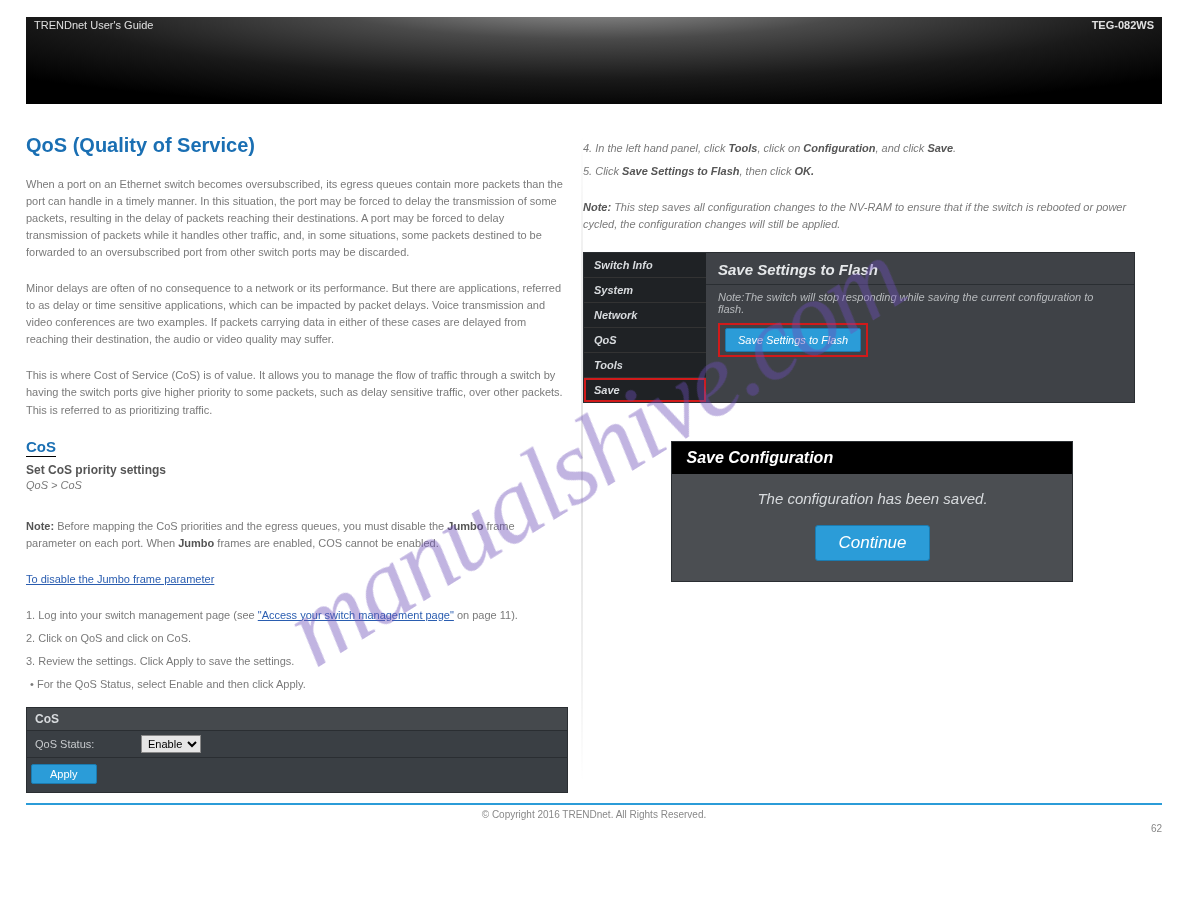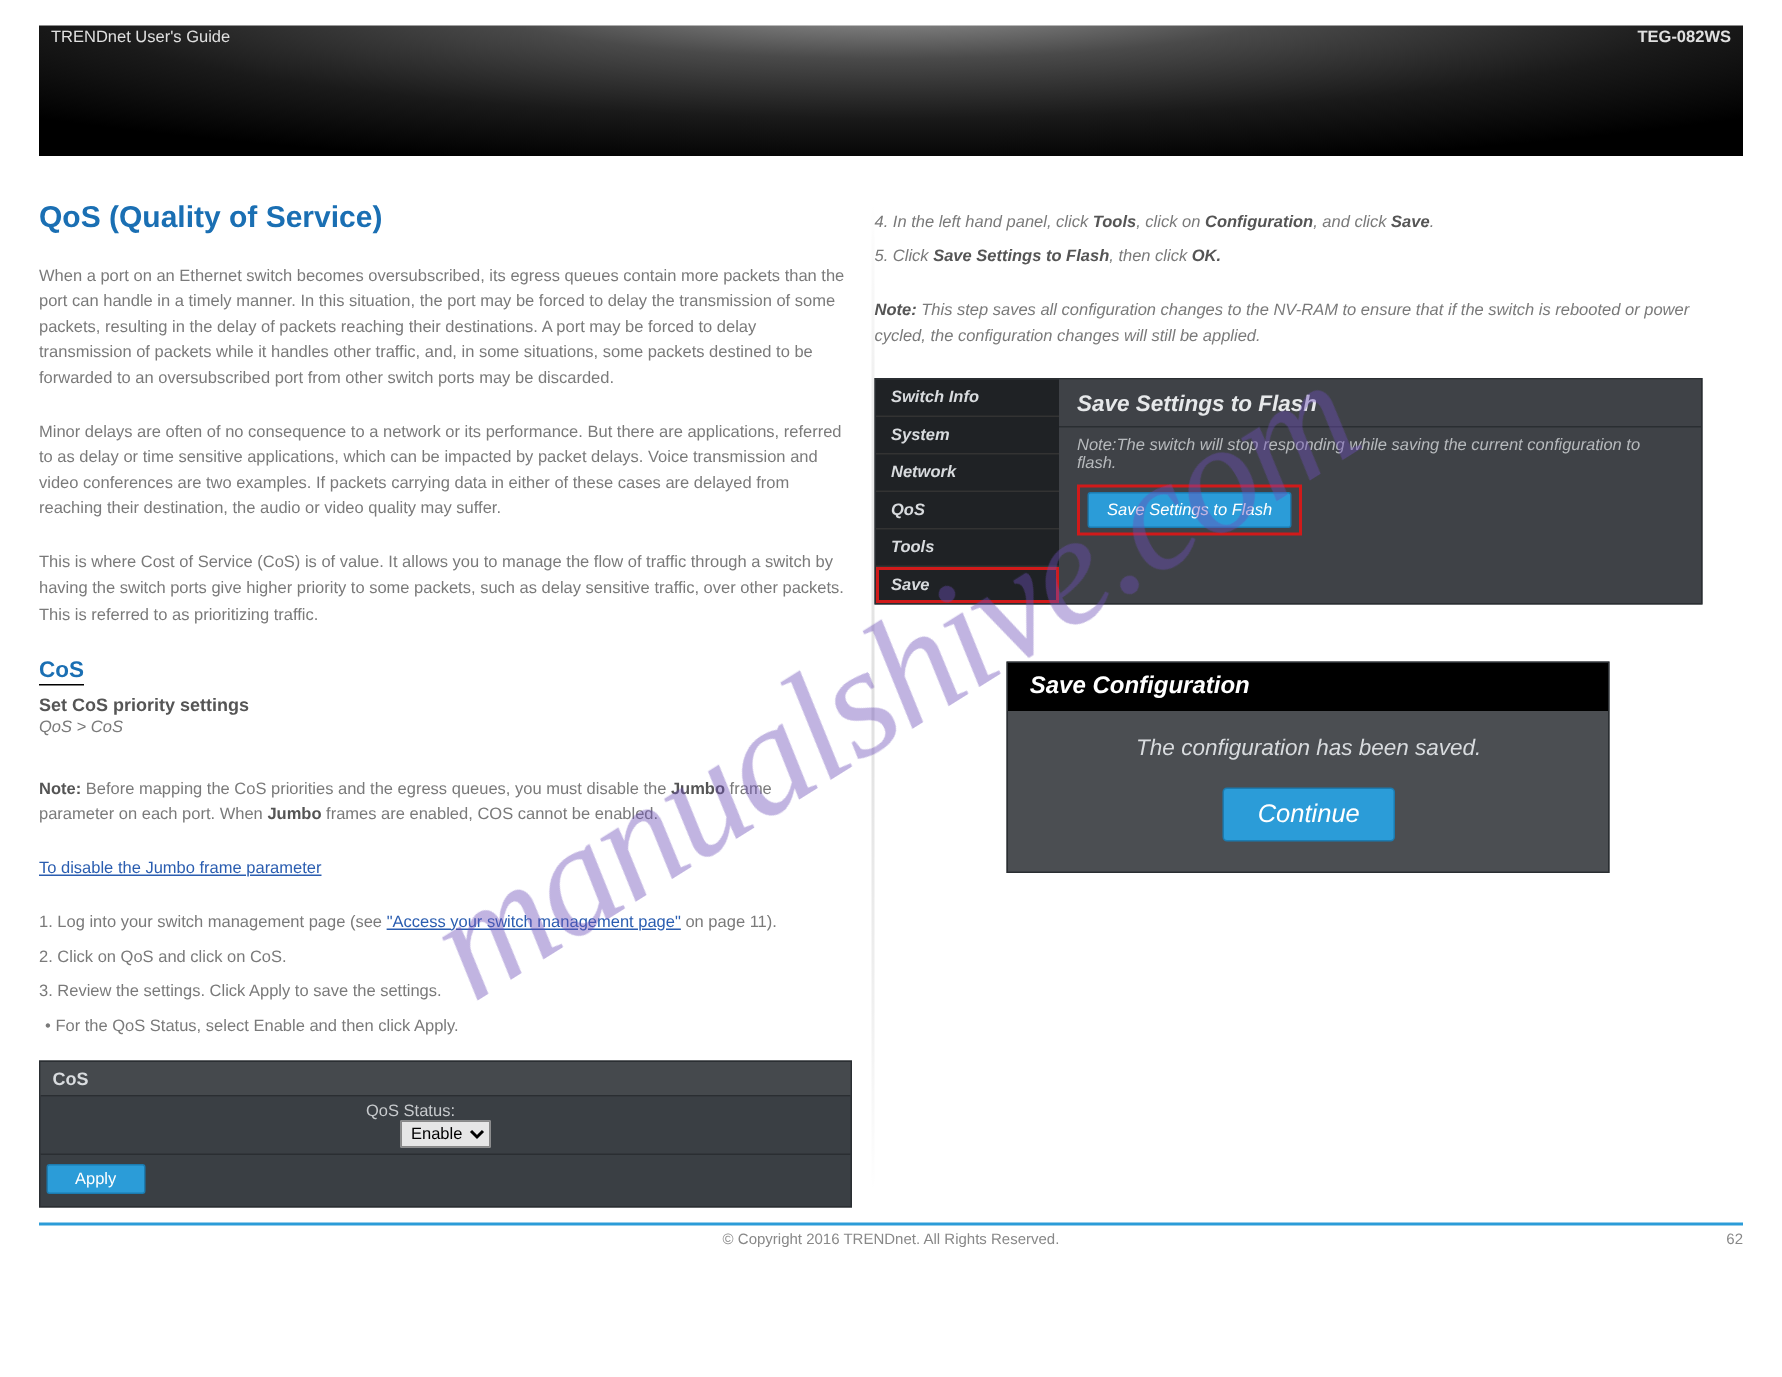--- a/index.html
+++ b/index.html
@@ -117,21 +117,20 @@
     font-weight: bold;
     font-size: 12px;
     padding: 4px 8px;
     border-bottom: 1px solid #2a2e32;
   }
   .cos-panel .row {
     display: flex;
     align-items: center;
     padding: 4px 8px;
     border-bottom: 1px solid #2a2e32;
-    flex-direction: column;
   }
   .cos-panel .row .lbl {
     width: 106px;
     color: #c7cacd;
     font-size: 11px;
   }
   .cos-panel .row select {
     background: #e6e6e6;
     border: 1px solid #888;
     font-size: 11px;
@@ -243,21 +242,21 @@
     font-size: 17px;
     padding: 7px 22px;
     border-radius: 3px;
     cursor: pointer;
   }
 
   .copyright {
     text-align: center;
     font-size: 10px;
     color: #888;
-    margin: 4px 0 2px 0;
+    margin: 4px 0 16px 0;
   }
   .pageno {
     text-align: right;
     font-size: 10px;
     color: #888;
     margin: -13px 26px 10px 0;
   }
   .footer-line {
     height: 2px;
     background: #2b9cd8;

